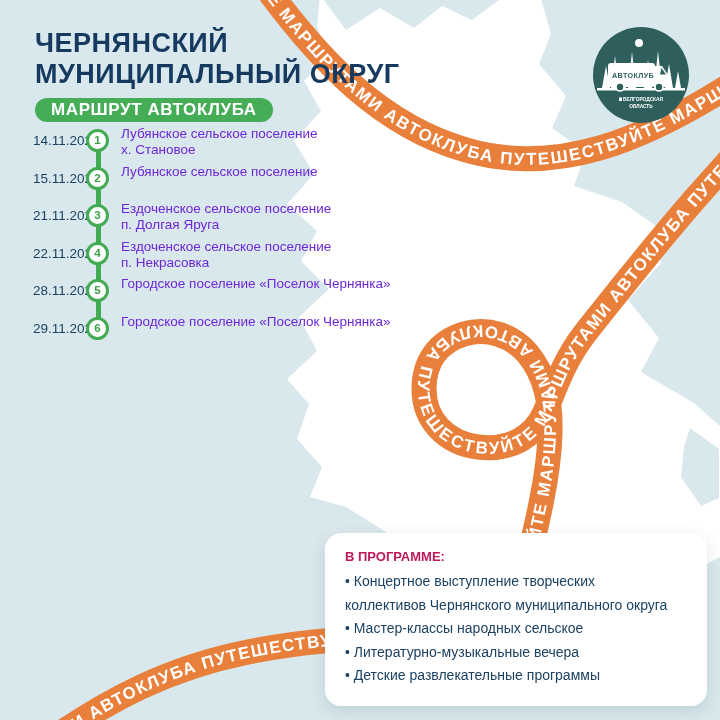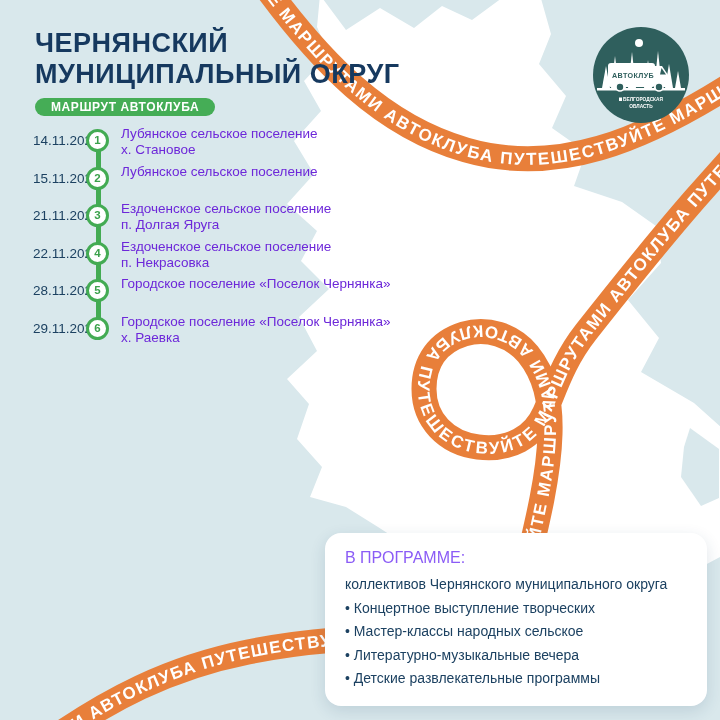--- a/index.html
+++ b/index.html
@@ -2,31 +2,31 @@
 <html><head>
 <meta charset="utf-8">
 <style>
   html,body{margin:0;padding:0;}
   body{font-family:"Liberation Sans","DejaVu Sans",sans-serif;}
   .poster{position:relative;width:720px;height:720px;background:#d9e8ec;overflow:hidden;}
   .bg-svg{position:absolute;left:0;top:0;width:720px;height:720px;}
   .ribbon-text{font-family:"Liberation Sans","DejaVu Sans",sans-serif;font-weight:bold;font-size:17px;fill:#ffffff;letter-spacing:1.5px;}
   .header{position:absolute;left:35px;top:28px;z-index:5;}
   .title{color:#16395f;font-size:27px;font-weight:700;line-height:31px;letter-spacing:.5px;}
-  .badge{display:inline-block;margin-top:8px;background:#45ad56;color:#ffffff;font-size:12px;font-weight:700;letter-spacing:.6px;padding:2px 16px;border-radius:15px;}
+  .badge{display:inline-block;margin-top:8px;background:#45ad56;color:#ffffff;font-size:17px;font-weight:700;letter-spacing:.6px;padding:2px 16px;border-radius:15px;}
   .schedule{position:absolute;left:0;top:122px;width:420px;z-index:5;}
   .timeline-line{position:absolute;left:95.5px;top:19px;width:5px;height:188px;background:#43ab53;border-radius:3px;}
   .row{position:absolute;left:0;width:420px;height:37.5px;}
   .date{position:absolute;left:33px;top:11px;font-size:13.5px;color:#1c4161;}
   .step{position:absolute;left:86px;top:7px;width:17px;height:17px;background:#ffffff;border:3.5px solid #43ab53;border-radius:50%;color:#3ba14b;font-size:11.5px;font-weight:700;text-align:center;line-height:17px;}
   .place{position:absolute;left:121px;top:4px;font-size:13.5px;color:#6d28d9;line-height:16px;}
   .place b{display:block;font-weight:400;}
   .logo{position:absolute;left:592px;top:26px;z-index:6;}
   .card{position:absolute;left:325px;top:533px;width:382px;height:173px;background:#ffffff;border-radius:16px;box-shadow:0 5px 16px rgba(27,62,99,.14);z-index:7;box-sizing:border-box;padding:16px 20px 0 20px;}
-  .card-title{color:#8b5cf6;font-weight:400;font-size:16px;margin-bottom:6px;}
+  .card-title{color:#be185d;font-weight:700;font-size:13px;margin-bottom:6px;}
   .card-line{color:#1c4161;font-size:14px;line-height:23.5px;}
 </style>
 </head>
 <body>
 
 <div class="poster">
 
   <svg class="bg-svg" viewBox="0 0 720 720">
 
     <path fill="#ffffff" d="M 320,-5 L 346,30 L 380,8 L 414,28 L 442,6 L 472,20 L 506,-5 L 540,-5 L 551,34 L 539,64 L 566,96 L 552,128 L 586,152 L 574,186 L 622,202 L 656,226 L 661,263 L 628,300 L 659,338 L 641,372 L 694,403 L 722,428 L 722,556 L 690,573 L 655,560 L 560,580 L 470,574 L 418,553 L 378,527 L 346,507 L 310,497 L 322,467 L 297,439 L 309,404 L 287,379 L 317,351 L 299,317 L 329,289 L 301,261 L 317,231 L 287,204 L 314,174 L 294,141 L 321,111 L 304,81 L 329,54 L 317,27 Z"></path>
@@ -86,21 +86,21 @@
       <span class="place"><span>Ездоченское сельское поселение</span><b>п. Некрасовка</b></span>
     </div>
     <div class="row" style="top:150px">
       <span class="date">28.11.2025</span>
       <span class="step">5</span>
       <span class="place"><span>Городское поселение «Поселок Чернянка»</span></span>
     </div>
     <div class="row" style="top:187.5px">
       <span class="date">29.11.2025</span>
       <span class="step">6</span>
-      <span class="place"><span>Городское поселение «Поселок Чернянка»</span><b>х. Раевка</b></span>
+      <span class="place"><span>Городское поселение «Поселок Чернянка»</span></span>
     </div>
   </div>
 
   <svg class="logo" width="98" height="98" viewBox="0 0 98 98">
     <circle cx="49" cy="49" r="48" fill="#2f5f5d"></circle>
     <circle cx="47" cy="17" r="4" fill="#ffffff"></circle>
 
     <g fill="#ffffff">
       <path d="M10,62 L14,40 L18,62 Z"></path>
         <path d="M19,62 L23,30 L27,62 Z"></path>
@@ -124,20 +124,20 @@
     </g>
     <g fill="#ffffff" font-family="Liberation Sans, DejaVu Sans, sans-serif" font-weight="bold" text-anchor="middle">
       <rect x="27" y="71.5" width="3" height="3.5" fill="#ffffff"></rect>
       <text x="51" y="75" font-size="4.8">БЕЛГОРОДСКАЯ</text>
       <text x="49" y="81.5" font-size="4.8">ОБЛАСТЬ</text>
     </g>
   </svg>
 
   <div class="card">
     <div class="card-title">В ПРОГРАММЕ:</div>
+    <div class="card-line">• Концертное выступление творческих</div>
     <div class="card-line">коллективов Чернянского муниципального округа</div>
-    <div class="card-line">• Концертное выступление творческих</div>
     <div class="card-line">• Мастер-классы народных сельское</div>
     <div class="card-line">• Литературно-музыкальные вечера</div>
     <div class="card-line">• Детские развлекательные программы</div>
   </div>
 
 </div>
 
 </body></html>

